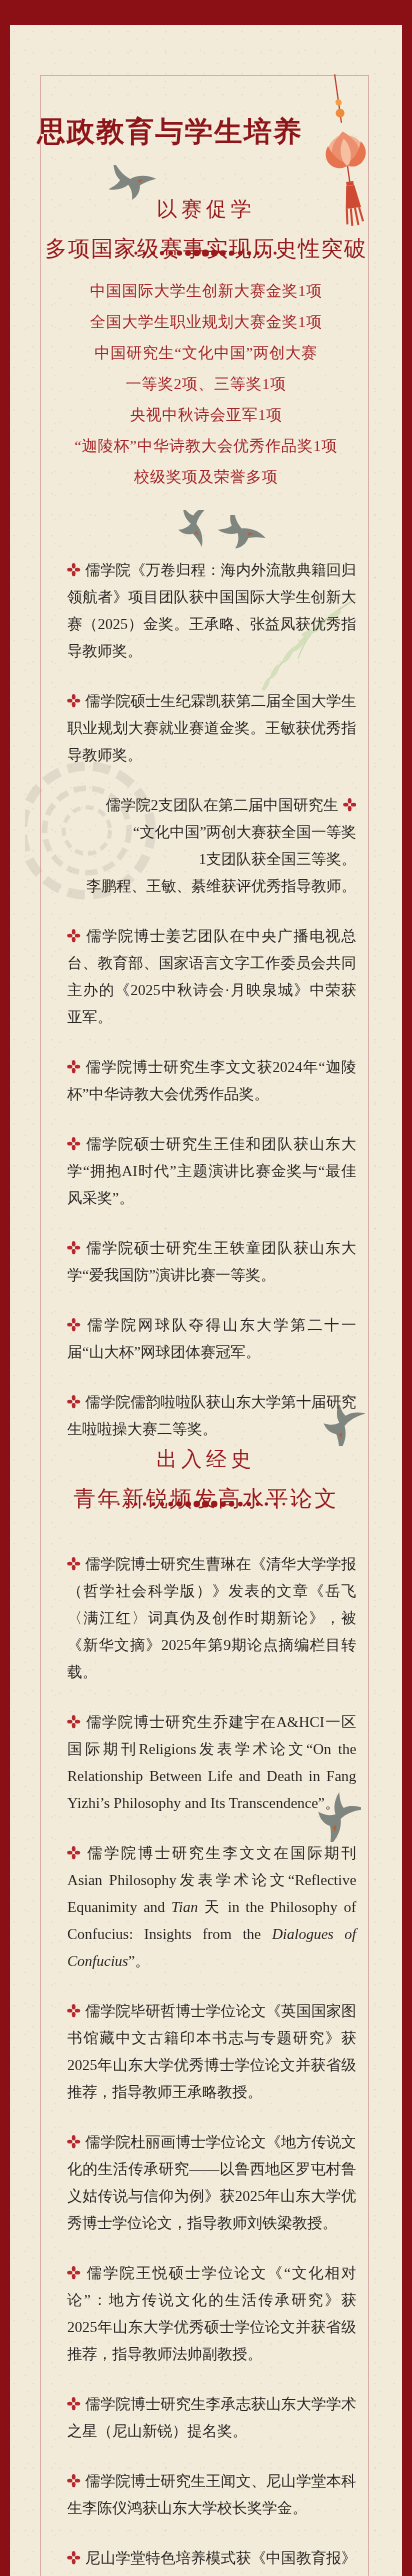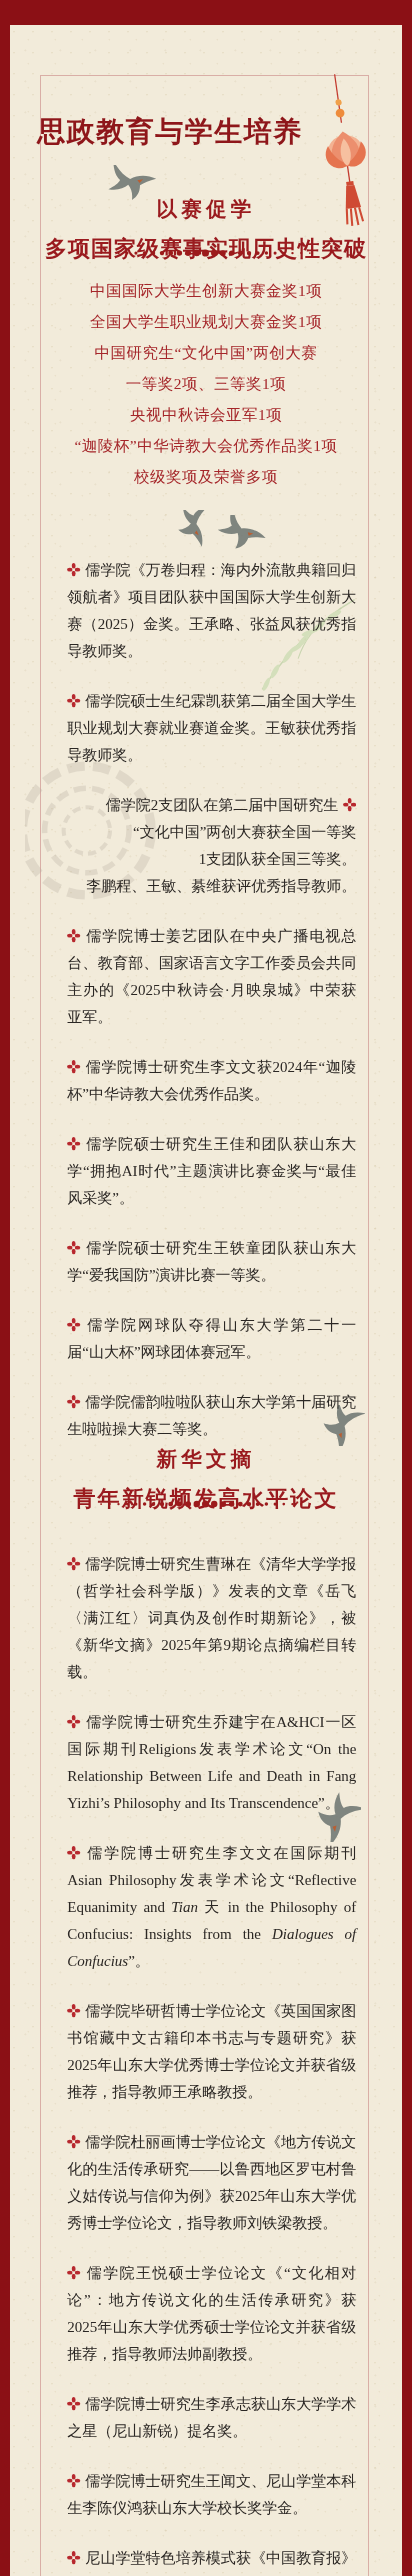--- a/index.html
+++ b/index.html
@@ -10,21 +10,21 @@
       radial-gradient(circle at 21% 32%, rgba(190,168,120,.20) 0.5px, transparent 1.1px),
       radial-gradient(circle at 68% 61%, rgba(190,168,120,.16) 0.5px, transparent 1.2px),
       radial-gradient(circle at 44% 82%, rgba(172,150,108,.13) 0.7px, transparent 1.3px);
     background-size:19px 21px,27px 24px,35px 31px;}
   .frame{position:absolute;left:30px;top:50px;width:329px;height:2834px;
          border:1px solid #d9aea6;box-sizing:border-box;pointer-events:none;}
   .deco{position:absolute;pointer-events:none;}
   .main-title{position:absolute;left:27px;top:72px;width:278px;
       font-family:"Liberation Sans",sans-serif;font-weight:900;font-size:28px;line-height:1.15;
       color:#8e161a;letter-spacing:1.5px;}
-  .h-center{position:absolute;left:0;width:100%;text-align:center;color:#9a1a1e;font-weight:700;}
+  .h-center{position:absolute;left:0;width:100%;text-align:center;color:#9a1a1e;font-weight:400;}
   .h-small{font-size:20.6px;letter-spacing:4.1px;line-height:25px;}
   .h-big{font-size:22px;letter-spacing:1px;line-height:26px;}
   .divider{position:absolute;left:0;width:100%;text-align:center;}
   .stats{position:absolute;left:0;top:250px;width:100%;text-align:center;
          color:#a5262a;font-size:15.5px;line-height:31px;letter-spacing:0.5px;}
   .items{position:absolute;left:57px;width:289px;font-size:15px;line-height:27px;color:#2b2724;}
   .items-1{top:532px;}
   .items-2{top:1526px;}
   .p{margin:0 0 23px 0;text-align:justify;}
   .p:last-child{margin-bottom:0;}
@@ -210,21 +210,21 @@
             <use href="#fl"></use>
           </svg><span>儒学院网球队夺得山东大学第二十一届“山大杯”网球团体赛冠军。</span>
       </p>
       <p class="p">
         <svg class="flower" viewBox="0 0 24 24">
             <use href="#fl"></use>
           </svg><span>儒学院儒韵啦啦队获山东大学第十届研究生啦啦操大赛二等奖。</span>
       </p>
     </div>
 
-    <h2 class="h-center h-small" style="top:1405px">新华文摘</h2>
+    <h2 class="h-center h-small" style="top:1405px">出入经史</h2>
     <h3 class="h-center h-big" style="top:1439px;letter-spacing:2.1px">青年新锐频发高水平论文</h3>
 
     <div class="divider" style="top:1475px">
       <svg class="inline-svg" width="222" height="8.2" viewBox="0 0 430 16" style="margin:0 auto">
         <g fill="#9c1a1b">
           <circle cx="10" cy="8" r="1.8"></circle>
             <circle cx="27" cy="8" r="2"></circle>
             <circle cx="44" cy="8" r="2.3"></circle>
           <circle cx="61" cy="8" r="2.6"></circle>
             <circle cx="78" cy="8" r="3"></circle>

